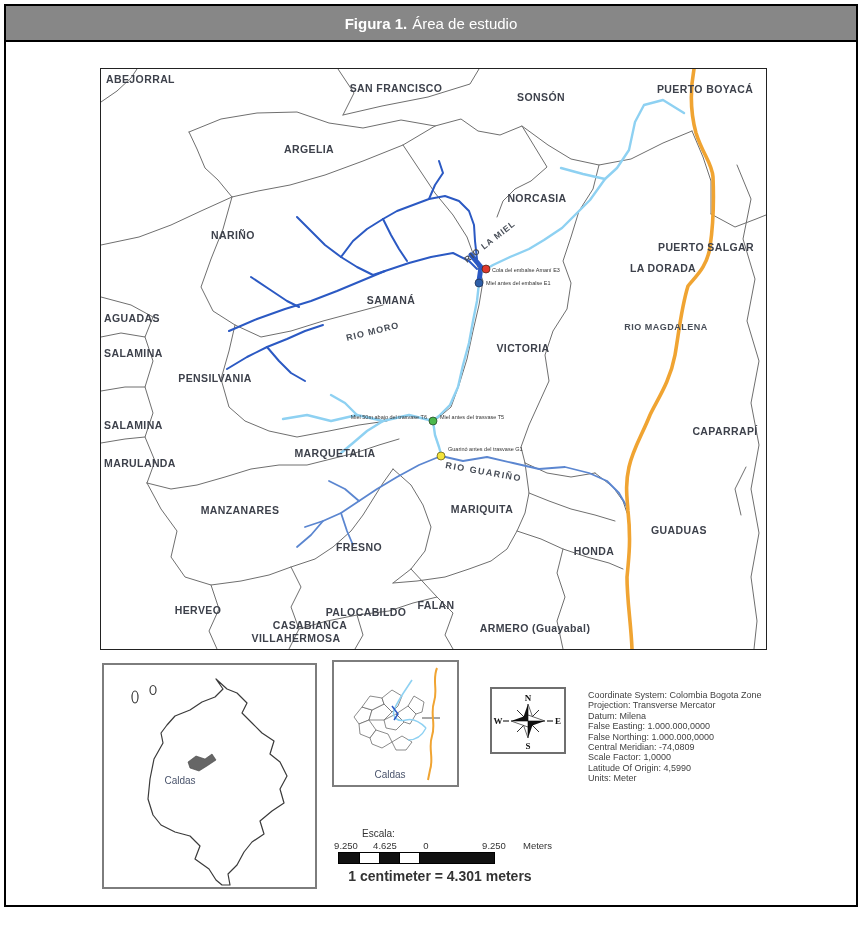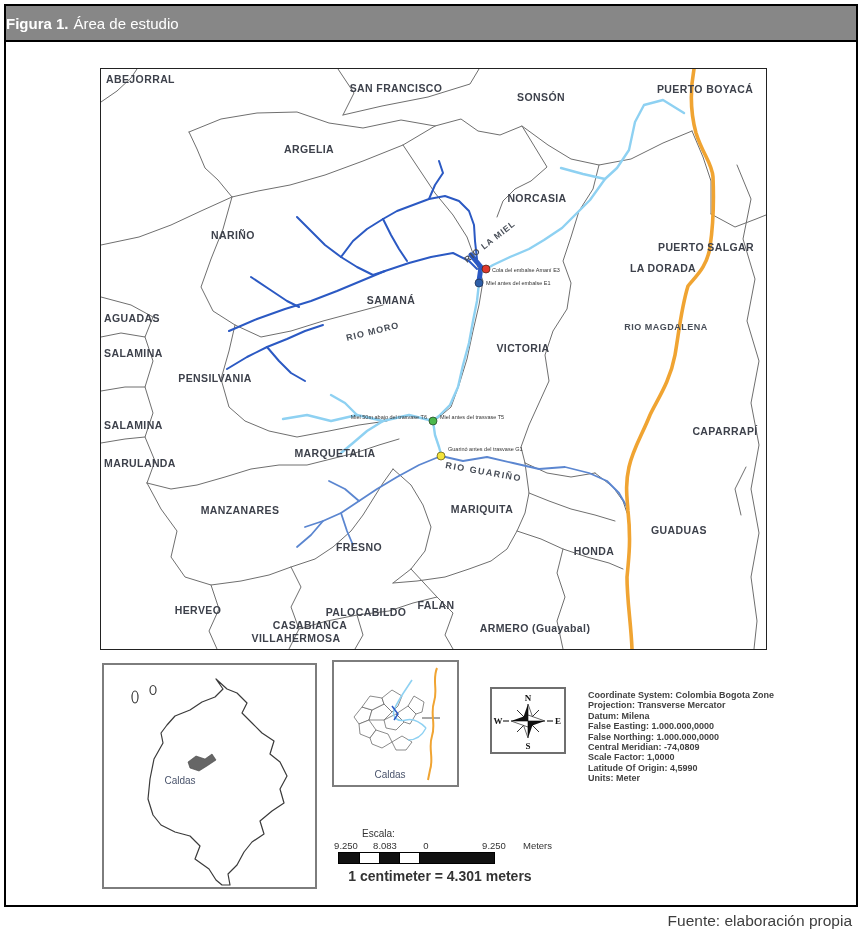--- a/index.html
+++ b/index.html
@@ -1,39 +1,39 @@
 <!DOCTYPE html>
 <html><head>
 <meta charset="utf-8">
 <style>
   html,body{margin:0;padding:0;background:#fff;}
   .canvas{position:relative;width:860px;height:943px;background:#fff;
           font-family:"Liberation Sans",sans-serif;overflow:hidden;}
   .figure{position:absolute;left:4px;top:4px;width:850px;height:899px;
           border:2px solid #000;background:#fff;}
   .title-bar{height:34px;background:#878787;border-bottom:2px solid #000;
-             display:flex;align-items:center;justify-content:flex-start;
+             display:flex;align-items:center;justify-content:center;
              color:#fff;font-size:15px;}
   .title-bar .b{font-weight:700;margin-right:5px;}
   .map-svg{position:absolute;left:94px;top:62px;border:1.5px solid #222;background:#fff;}
   .muni{font:700 10.5px "Liberation Sans",sans-serif;fill:#3d414b;letter-spacing:.4px;}
   .riv{font:700 8.5px "Liberation Sans",sans-serif;fill:#474d57;letter-spacing:1px;}
   .stn{font:400 5.5px "Liberation Sans",sans-serif;fill:#333;}
   .bnd{fill:none;stroke:#6f6f6f;stroke-width:1;stroke-linejoin:round;stroke-linecap:round;}
   .rdark{fill:none;stroke:#2b59c3;stroke-width:2;stroke-linejoin:round;stroke-linecap:round;}
   .rlight{fill:none;stroke:#8ed1f2;stroke-width:2.4;stroke-linejoin:round;stroke-linecap:round;}
   .rmed{fill:none;stroke:#5b86d0;stroke-width:1.8;stroke-linejoin:round;stroke-linecap:round;}
   .rorange{fill:none;stroke:#f0a432;stroke-width:3.6;stroke-linejoin:round;stroke-linecap:round;}
   .inset{position:absolute;background:#fff;border:2px solid #7d7d7d;}
   .inset-label{font:400 10px "Liberation Sans",sans-serif;fill:#49536b;}
   .outline{fill:none;stroke:#3a3a3a;stroke-width:1.2;stroke-linejoin:round;}
   .cell{fill:#fff;stroke:#5a5a5a;stroke-width:.7;stroke-linejoin:round;}
   .cmp{font:700 9px "Liberation Serif",serif;fill:#111;}
   .coord-block{position:absolute;left:582px;top:684px;width:272px;
-               font-size:9px;line-height:10.4px;font-weight:700;color:#424242;}
+               font-size:9px;line-height:10.4px;font-weight:400;color:#424242;}
   .scale-block{position:absolute;left:325px;top:822px;width:240px;height:64px;
                font-size:9.5px;color:#333;}
   .scale-heading{position:absolute;left:31px;top:0;font-size:10px;}
   .tick{position:absolute;top:12px;transform:translateX(-50%);}
   .tick-units{position:absolute;top:12px;left:192px;text-align:right;}
   .scale-bar{position:absolute;left:7px;top:24px;width:155px;height:10px;
              display:flex;border:1px solid #000;box-sizing:content-box;}
   .seg{height:100%;}
   .seg+.seg{border-left:1px solid #000;box-sizing:border-box;}
   .seg.k{background:#111;} .seg.w{background:#fff;}
@@ -232,31 +232,30 @@
       <div>False Northing: 1.000.000,0000</div>
       <div>Central Meridian: -74,0809</div>
       <div>Scale Factor: 1,0000</div>
       <div>Latitude Of Origin: 4,5990</div>
       <div>Units: Meter</div>
     </div>
 
     <div class="scale-block">
       <div class="scale-heading">Escala:</div>
       <span class="tick" style="left:15px">9.250</span>
-      <span class="tick" style="left:54px">8.083</span>
+      <span class="tick" style="left:54px">4.625</span>
       <span class="tick" style="left:95px">0</span>
       <span class="tick" style="left:163px">9.250</span>
       <span class="tick-units">Meters</span>
       <div class="scale-bar">
         <div class="seg k" style="width:20px"></div>
         <div class="seg w" style="width:20px"></div>
         <div class="seg k" style="width:20px"></div>
         <div class="seg w" style="width:20px"></div>
         <div class="seg k" style="width:75px"></div>
       </div>
       <div class="scale-eq">1 centimeter = 4.301 meters</div>
     </div>
 
 
   </div>
 
-  <div class="source-note">Fuente: elaboración propia</div>
 </div>
 
 </body></html>

